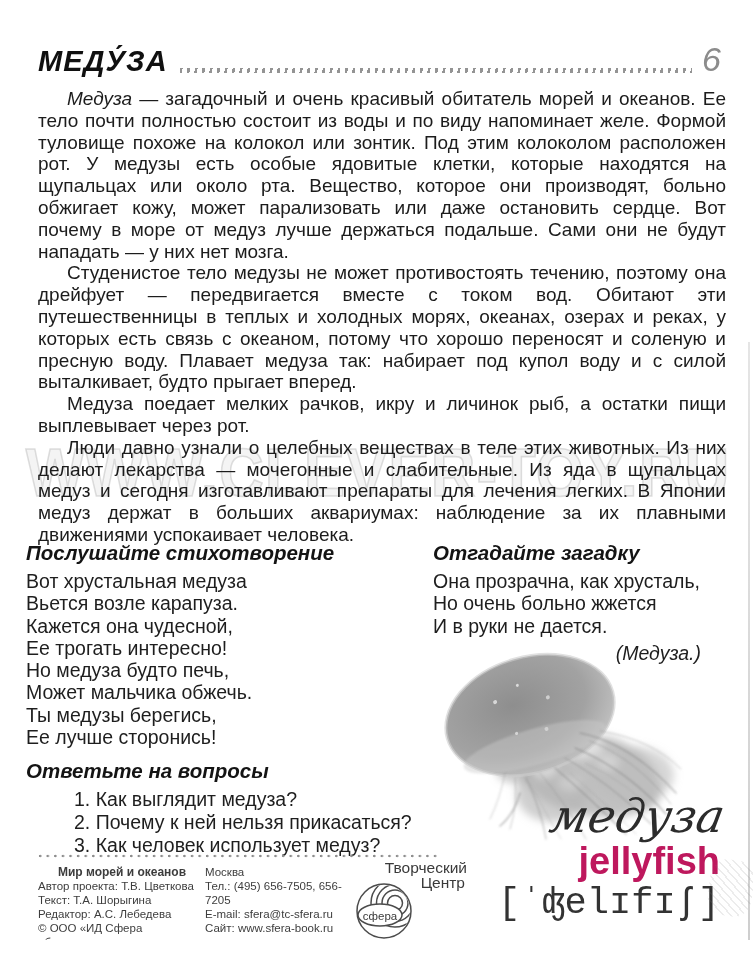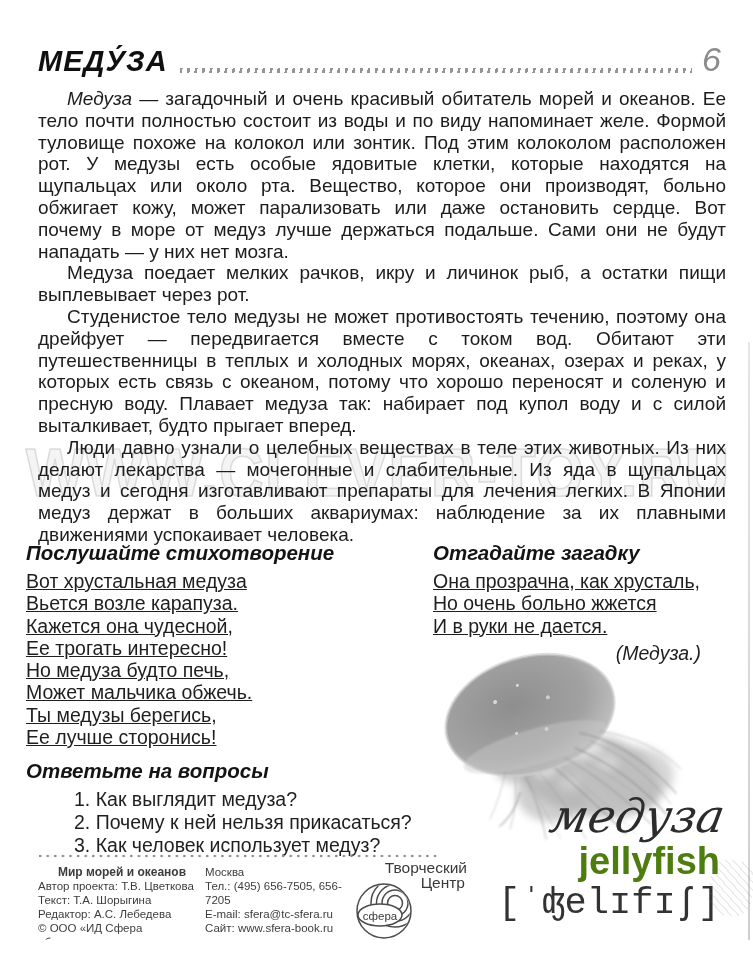--- a/index.html
+++ b/index.html
@@ -50,21 +50,21 @@
   .lead-italic{font-style:italic;}
 
   
   .sec-h{
     font-style:italic;font-weight:bold;font-size:20.5px;
     color:#141414;margin:0 0 5px 0;white-space:nowrap;
   }
 
   
   .col-left{position:absolute;left:26px;top:541px;width:370px;}
-  .poem-line,.riddle-line{font-size:19.5px;line-height:22.3px;white-space:nowrap;text-decoration:underline;}
+  .poem-line,.riddle-line{font-size:19.5px;line-height:22.3px;white-space:nowrap;}
   .questions-block{margin-top:11px;}
   .question-item{font-size:19.5px;line-height:22.6px;white-space:nowrap;margin-left:48px;}
 
   
   .col-right{position:absolute;left:433px;top:541px;width:292px;}
   .riddle-answer{
     font-style:italic;font-size:19.5px;text-align:right;
     padding-right:24px;margin-top:5px;
   }
 
@@ -75,21 +75,21 @@
   .vocab{
     position:absolute;left:400px;top:792px;width:320px;
     text-align:right;
   }
   .vocab-ru{
     font-family:"DejaVu Serif",serif;font-style:italic;
     font-size:46px;line-height:48px;color:#2c2c2c;
     transform:skewX(-10deg);transform-origin:right bottom;
   }
   .vocab-en{
-    font-weight:bold;font-size:38px;line-height:42px;color:#4d7c0f;
+    font-weight:bold;font-size:38px;line-height:42px;color:#be185d;
   }
   .vocab-tr{
     font-family:Liberation Mono, monospace;font-size:37px;line-height:42px;color:#333333;
   }
 
   
   .footer-sep{
     position:absolute;left:38px;top:854px;width:399px;height:4px;
     background-image:radial-gradient(circle at 2px 2px,#8e8e8e 1.25px,transparent 1.6px);
     background-size:7.6px 4px;background-repeat:repeat-x;
@@ -120,22 +120,22 @@
   <div class="header">
     <div class="title">МЕДУ́ЗА</div>
     <div class="leader"></div>
     <div class="page-num">6</div>
   </div>
 
   <div class="watermark">WWW.CLEVER-TOY.RU</div>
 
   <div class="article">
     <p><span class="lead-italic">Медуза</span><span> — загадочный и очень красивый обитатель морей и океанов. Ее тело почти полностью состоит из воды и по виду напоминает желе. Формой туловище похоже на колокол или зонтик. Под этим колоколом расположен рот. У медузы есть особые ядовитые клетки, которые находятся на щупальцах или около рта. Вещество, которое они производят, больно обжигает кожу, может парализовать или даже остановить сердце. Вот почему в море от медуз лучше держаться подальше. Сами они не будут нападать — у них нет мозга.</span></p>
+    <p>Студенистое тело медузы не может противостоять течению, поэтому она дрейфует — передвигается вместе с током вод. Обитают эти путешественницы в теплых и холодных морях, океанах, озерах и реках, у которых есть связь с океаном, потому что хорошо переносят и соленую и пресную воду. Плавает медуза так: набирает под купол воду и с силой выталкивает, будто прыгает вперед.</p>
     <p>Медуза поедает мелких рачков, икру и личинок рыб, а остатки пищи выплевывает через рот.</p>
-    <p>Студенистое тело медузы не может противостоять течению, поэтому она дрейфует — передвигается вместе с током вод. Обитают эти путешественницы в теплых и холодных морях, океанах, озерах и реках, у которых есть связь с океаном, потому что хорошо переносят и соленую и пресную воду. Плавает медуза так: набирает под купол воду и с силой выталкивает, будто прыгает вперед.</p>
     <p>Люди давно узнали о целебных веществах в теле этих животных. Из них делают лекарства — мочегонные и слабительные. Из яда в щупальцах медуз и сегодня изготавливают препараты для лечения легких. В Японии медуз держат в больших аквариумах: наблюдение за их плавными движениями успокаивает человека.</p>
   </div>
 
   <div class="col-left">
     <div class="sec-h">Послушайте стихотворение</div>
     <div>
       <div class="poem-line">Вот хрустальная медуза</div>
       <div class="poem-line">Вьется возле карапуза.</div>
       <div class="poem-line">Кажется она чудесной,</div>
       <div class="poem-line">Ее трогать интересно!</div>

